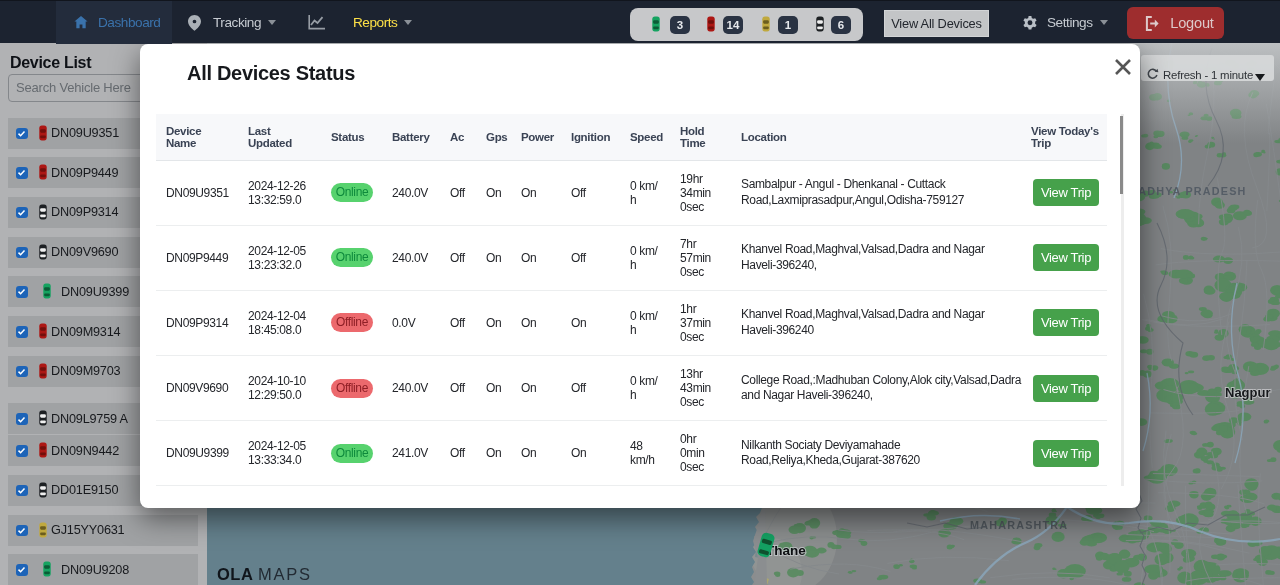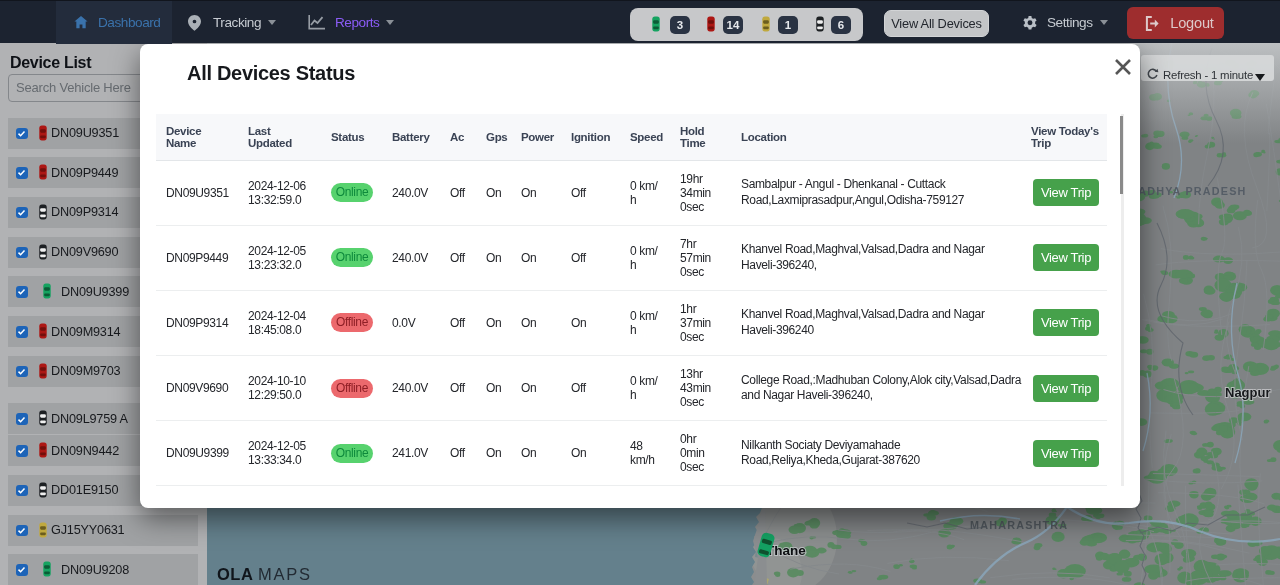--- a/index.html
+++ b/index.html
@@ -7,21 +7,21 @@
   
   #navbar { position:absolute; left:0; top:0; width:1280px; height:43px; background:#1c2330; border-top:1px solid #11151d; z-index:30; }
   .navtab { position:absolute; top:0; height:43px; display:flex; align-items:center; }
   #tab-dash { left:56px; width:116px; background:#232c3c; }
   .navtxt { font-size:13.6px; letter-spacing:-0.45px; }
   .caret-dn { display:inline-block; width:0; height:0; border-left:4px solid transparent; border-right:4px solid transparent; border-top:5px solid #8a9097; margin-left:7px; }
   
   #countbox { position:absolute; left:630px; top:7px; width:233px; height:33px; background:#c7c8ca; border-radius:8px; z-index:31; }
   .cbadge { position:absolute; top:7.5px; width:20px; height:18px; background:#2a3343; border-radius:5px; color:#e7e9ec; font-size:11.5px; font-weight:bold; text-align:center; line-height:18px; }
   .car { position:absolute; top:6px; }
-  #btn-viewall { position:absolute; left:884px; top:9px; width:105px; height:27px; background:#c3c5c7; border:1px solid #d2d4d6; border-radius:7px; color:#23272e; font-size:12.8px; letter-spacing:-0.2px; text-align:center; line-height:25px; z-index:31; }
+  #btn-viewall { position:absolute; left:884px; top:9px; width:105px; height:27px; background:#c3c5c7; border:1px solid #d2d4d6; border-radius:0; color:#23272e; font-size:12.8px; letter-spacing:-0.2px; text-align:center; line-height:25px; z-index:31; }
   #btn-logout { position:absolute; left:1127px; top:6px; width:97px; height:32px; background:#9e2d2e; border-radius:6px; color:#ddc9ca; font-size:14.6px; letter-spacing:-0.2px; z-index:31; display:flex; align-items:center; justify-content:center; gap:9px; padding-left:8px; }
   
   #sidebar { position:absolute; left:0; top:43px; width:207px; height:542px; background:#b1b2b4; z-index:5; }
   #sidebar h2 { position:absolute; left:10px; top:11px; font-size:16px; color:#0e1116; letter-spacing:-0.3px; }
   #search { position:absolute; left:8px; top:31px; width:191px; height:28px; border:1px solid #84878b; border-radius:4px; background:#b1b2b4; color:#666b70; font-size:13px; letter-spacing:-0.2px; line-height:26px; padding-left:7px; }
   .drow { position:absolute; left:8px; width:190px; height:31px; background:#a0a2a4; }
   .drow .cb { position:absolute; left:8px; top:10px; width:11.5px; height:11.5px; background:#1d64b8; border-radius:3px; }
   .drow .cb svg { position:absolute; left:1.2px; top:1.2px; }
   .drow .ic { position:absolute; left:31px; top:7px; }
   .drow.g .ic { left:35px; }
@@ -1087,21 +1087,21 @@
         <path fill-rule="evenodd" d="M7 0 C3.1 0 0 3.1 0 7 C0 12 7 17 7 17 C7 17 14 12 14 7 C14 3.1 10.9 0 7 0 Z M7 8.9 A2 2 0 1 1 7 4.9 A2 2 0 0 1 7 8.9 Z"></path>
       </svg>
     <span class="navtxt" style="color:#c6cbd1; margin-left:12px">Tracking</span>
     <span class="caret-dn"></span>
   </div>
   <div class="navtab" style="left:308px">
     <svg width="17" height="15" viewBox="0 0 17 15" fill="none" stroke="#979da5" stroke-width="1.6">
         <path d="M1.2 0 V13.6 H17"></path>
         <path d="M3 10 L6.5 5.5 L9.5 8 L14.5 2.2" stroke-width="1.8"></path>
       </svg>
-    <span class="navtxt" style="color:#8b5cf6; margin-left:10px">Reports</span>
+    <span class="navtxt" style="color:#fde047; margin-left:28px">Reports</span>
     <span class="caret-dn"></span>
   </div>
   <div id="countbox">
       <span class="car" style="left: 22px;"><svg width="8" height="20" viewBox="0 0 14 26">
     <rect x="0.5" y="0" width="13" height="26" rx="4.5" fill="#15a360"></rect>
     <rect x="2" y="6.5" width="10" height="6" rx="2" fill="#0a5c36"></rect>
     <rect x="2" y="17.5" width="10" height="4.5" rx="1.8" fill="#0a5c36"></rect>
   </svg></span>
       <span class="cbadge" style="left: 40px;">3</span>
       <span class="car" style="left: 77px;"><svg width="8" height="20" viewBox="0 0 14 26">
@@ -1171,21 +1171,21 @@
           <th>Gps</th>
       <th>Power</th>
           <th>Ignition</th>
           <th>Speed</th>
           <th>Hold<br>Time</th>
           <th>Location</th>
           <th style="white-space:nowrap">View Today's<br>Trip</th>
     </tr>
     <tr>
       <td>DN09U9351</td>
-          <td>2024-12-06 13:32:59.0</td>
+          <td>2024-12-26 13:32:59.0</td>
           <td><span class="pill pon">Online</span></td>
           <td>240.0V</td>
       <td>Off</td>
           <td>On</td>
           <td>On</td>
           <td>Off</td>
           <td>0 km/<br>h</td>
           <td>19hr<br>34min<br>0sec</td>
       <td class="loc">Sambalpur - Angul - Dhenkanal - Cuttack<br>Road,Laxmiprasadpur,Angul,Odisha-759127</td>
       <td><span class="vtrip">View Trip</span></td>

